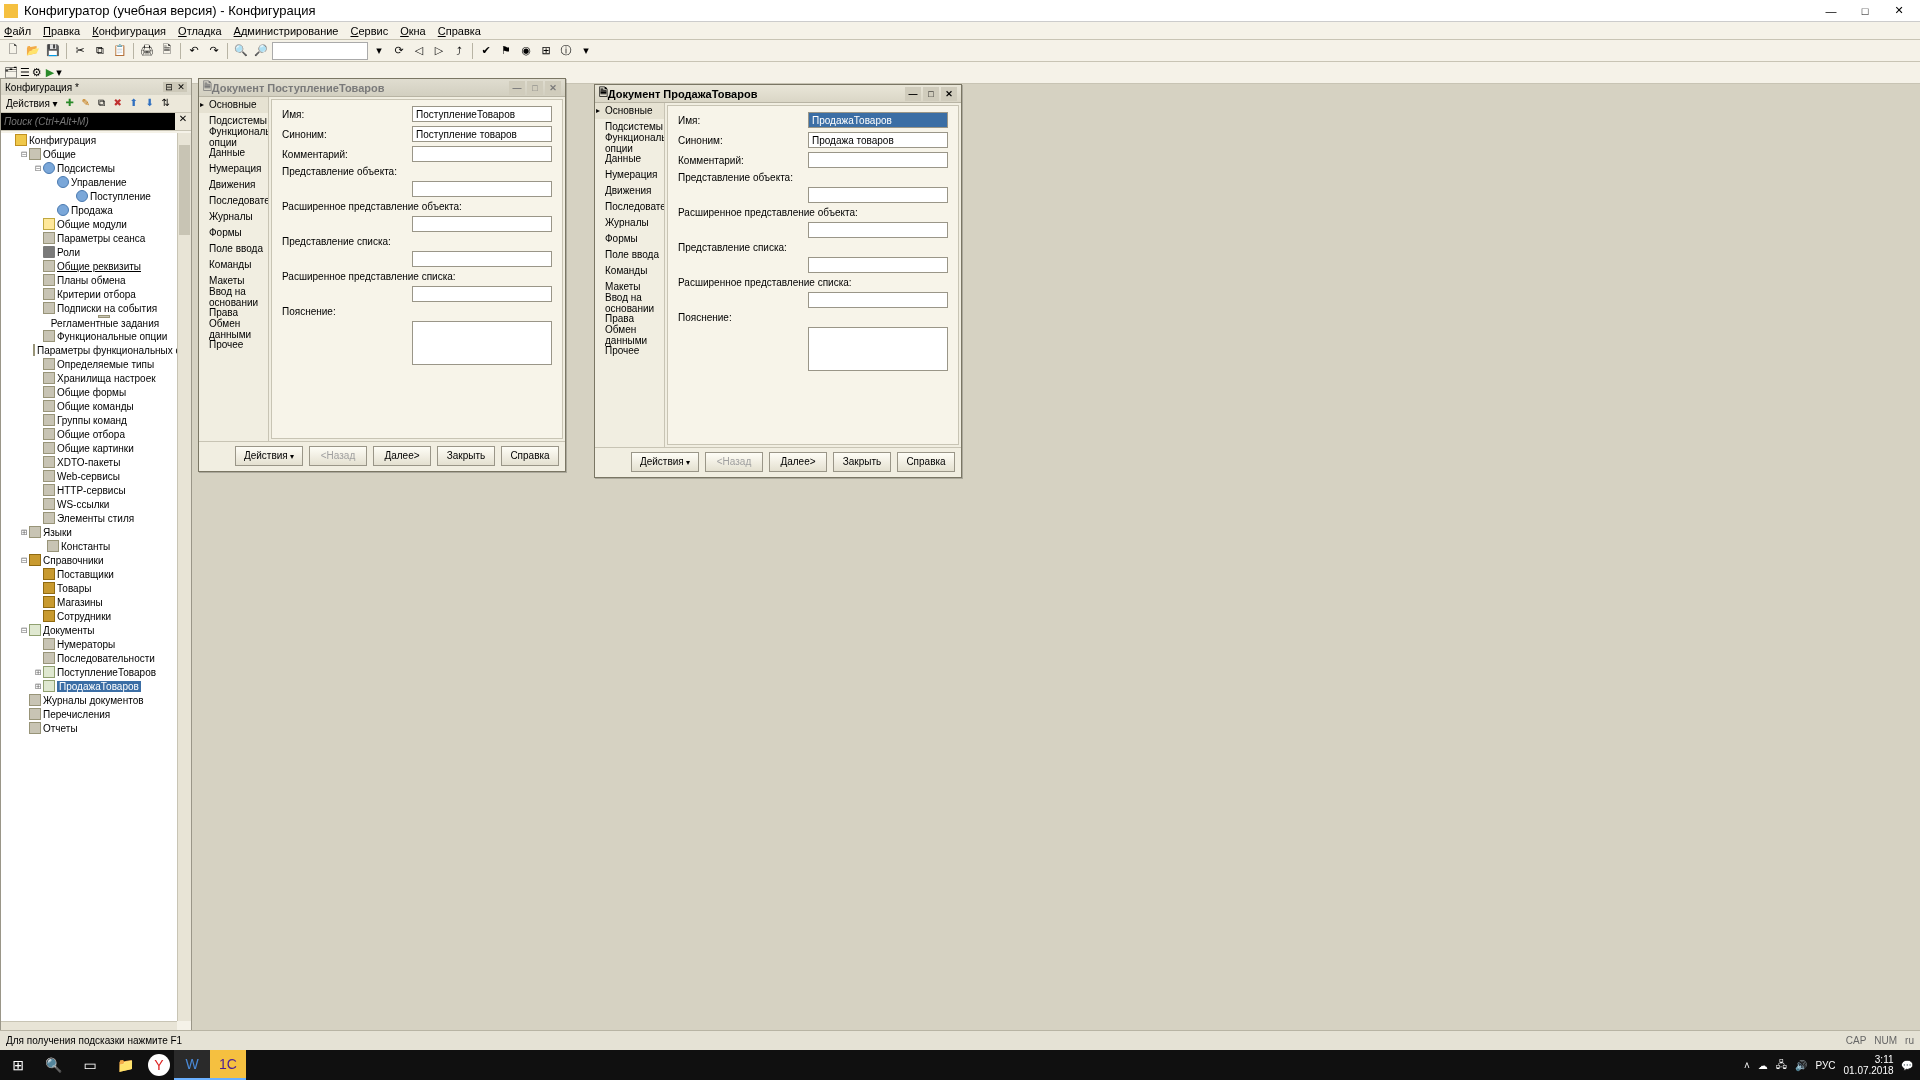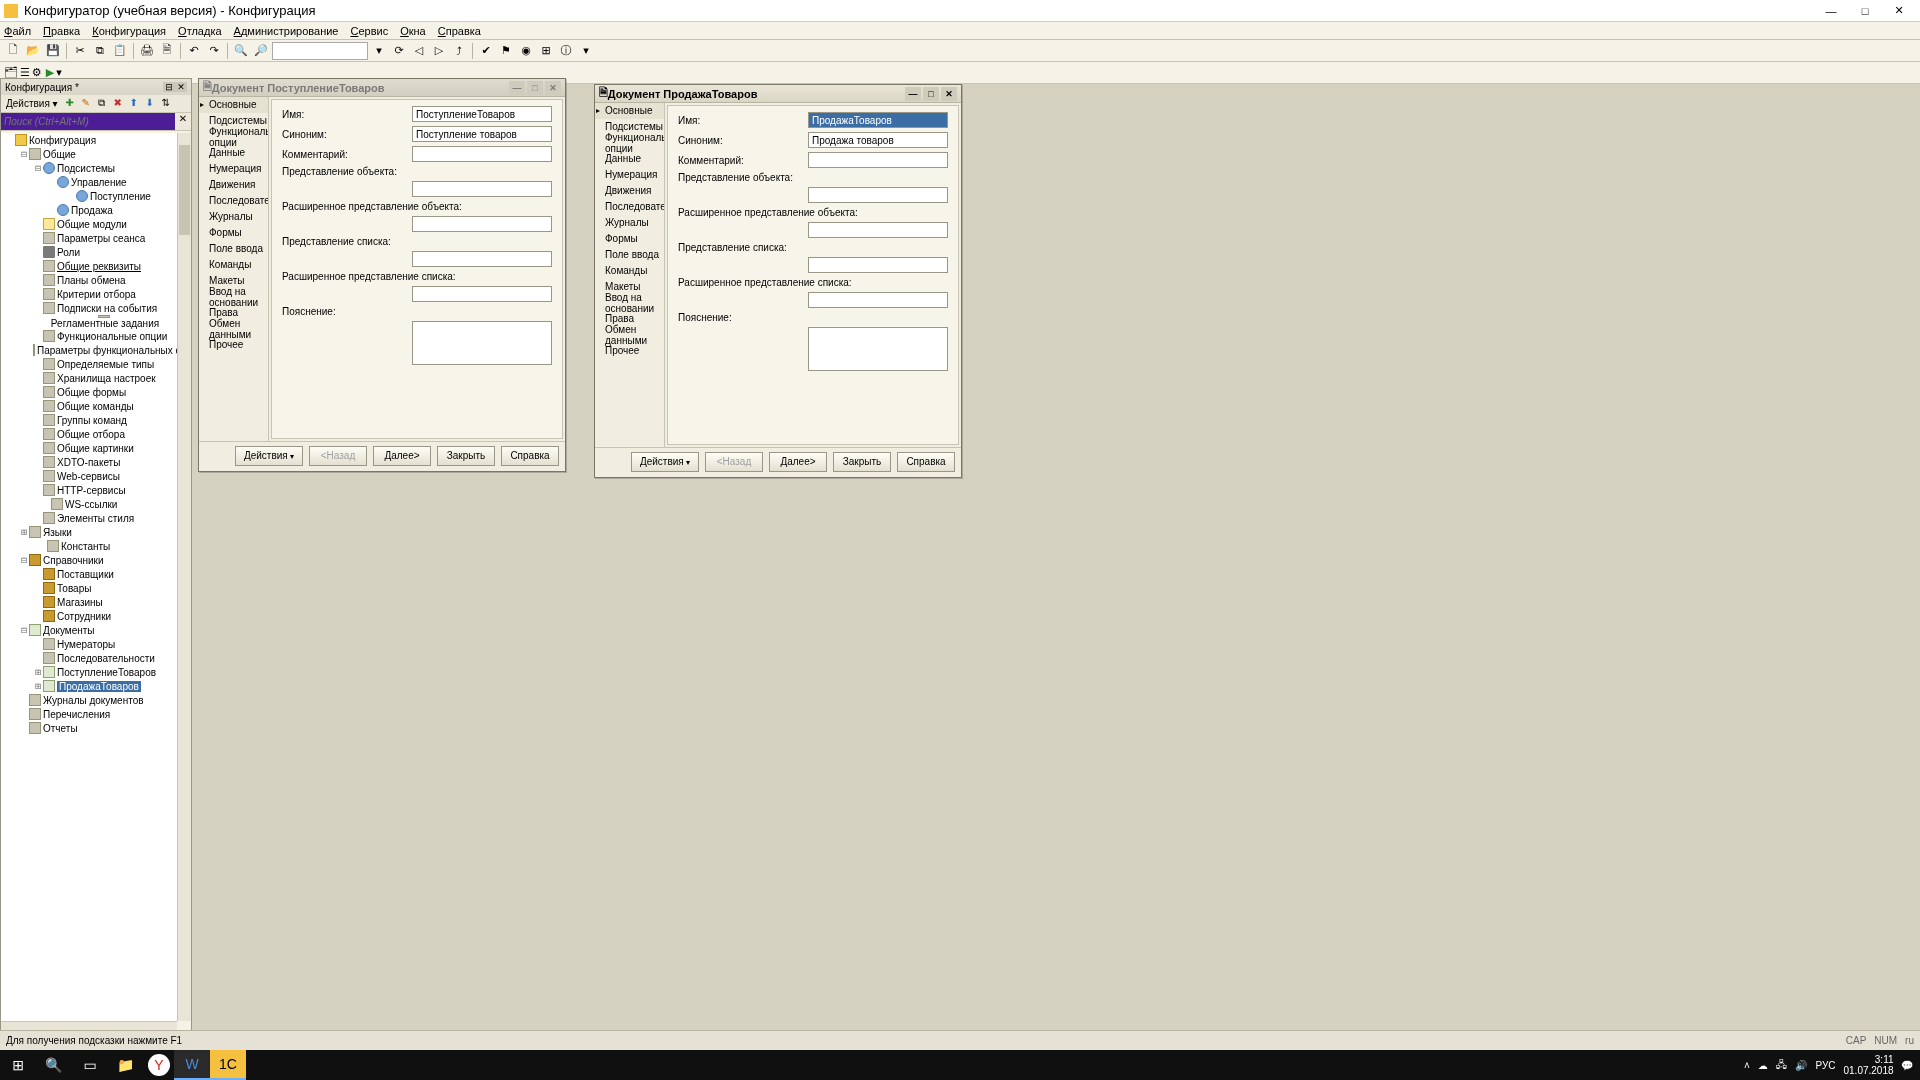--- a/index.html
+++ b/index.html
@@ -25,21 +25,21 @@
 
 
 .tree-panel { position: absolute; left: 0; top: -6px; width: 192px; bottom: 0; background: #f5f2e8; border: 1px solid #9a9688; }
 .tree-title { background: linear-gradient(#e5e2d5,#d9d6c8); height: 16px; display: flex; align-items: center; padding: 0 4px; font-size: 10px; }
 .tree-title .t { flex: 1; }
 .tree-title .x { width: 12px; text-align: center; background: #ccc8b8; font-size: 9px; }
 .tree-toolbar { height: 18px; display: flex; align-items: center; padding: 0 2px; gap: 2px; background: #ece8da; border-bottom: 1px solid #c8c4b4; }
 .tree-toolbar .tb2 { width: 14px; height: 14px; font-size: 10px; text-align: center; cursor: default; }
 .tree-toolbar .actions { font-size: 10px; padding: 0 3px; }
 .tree-search { height: 18px; display: flex; border-bottom: 1px solid #c8c4b4; }
-.tree-search input { flex: 1; border: none; background: #4c1d95; font-size: 10px; padding: 0 3px; font-style: italic; color: #888; }
+.tree-search input { flex: 1; border: none; background: #000000; font-size: 10px; padding: 0 3px; font-style: italic; color: #888; }
 .tree-search .clr { width: 16px; background: #ece8da; text-align: center; font-size: 10px; }
 .tree-body { position: absolute; top: 54px; left: 0; right: 14px; bottom: 14px; overflow: hidden; background: #fff; }
 .tree-node { display: flex; align-items: center; height: 14px; font-size: 10px; white-space: nowrap; cursor: default; }
 .tree-node .exp { width: 10px; text-align: center; color: #666; font-size: 8px; }
 .tree-node .ic { width: 12px; height: 12px; display: inline-block; margin-right: 2px; }
 .ic-folder { background: #f0c84a; border: 1px solid #c09020; }
 .ic-sub { background: #7aa7d9; border-radius: 50%; border: 1px solid #4a7ab0; }
 .ic-mod { background: #ffe89a; border: 1px solid #c0a840; }
 .ic-role { background: #7a7a7a; border-radius: 1px; }
 .ic-cat { background: #c89a30; border: 1px solid #906a10; }
@@ -299,21 +299,21 @@
         <div class="tree-node" style="padding-left: 32px;">
           <span class="exp"></span>
           <span class="ic ic-gen"></span>
           <span class="lbl">Web-сервисы</span>
         </div>
         <div class="tree-node" style="padding-left: 32px;">
           <span class="exp"></span>
           <span class="ic ic-gen"></span>
           <span class="lbl">HTTP-сервисы</span>
         </div>
-        <div class="tree-node" style="padding-left: 32px; margin-left: 8px;">
+        <div class="tree-node" style="padding-left: 32px;">
           <span class="exp"></span>
           <span class="ic ic-gen"></span>
           <span class="lbl">WS-ссылки</span>
         </div>
         <div class="tree-node" style="padding-left: 32px;">
           <span class="exp"></span>
           <span class="ic ic-gen"></span>
           <span class="lbl">Элементы стиля</span>
         </div>
         <div class="tree-node" style="padding-left: 18px;">
@@ -584,21 +584,21 @@
   <span class="ind">ru</span>
 </div>
 
 <div class="taskbar">
   <div class="tbtn">⊞</div>
   <div class="tbtn">🔍</div>
   <div class="tbtn">▭</div>
   <div class="tbtn">📁</div>
   <div class="tbtn" style="background:#fff;border-radius:50%;width:22px;height:22px;margin:4px;color:#d22">Y</div>
   <div class="tbtn active" style="color:#4a8ad8">W</div>
-  <div class="tbtn active" style="background:#f5c040;color:#000000">1C</div>
+  <div class="tbtn active" style="background:#f5c040;color:#4c1d95">1C</div>
   <div class="spacer"></div>
   <div class="tray">
     <span>˄</span>
     <span>☁</span>
     <span>🖧</span>
     <span>🔊</span>
     <span>РУС</span>
     <div class="clock">
       <div>3:11</div>
       <div>01.07.2018</div>

